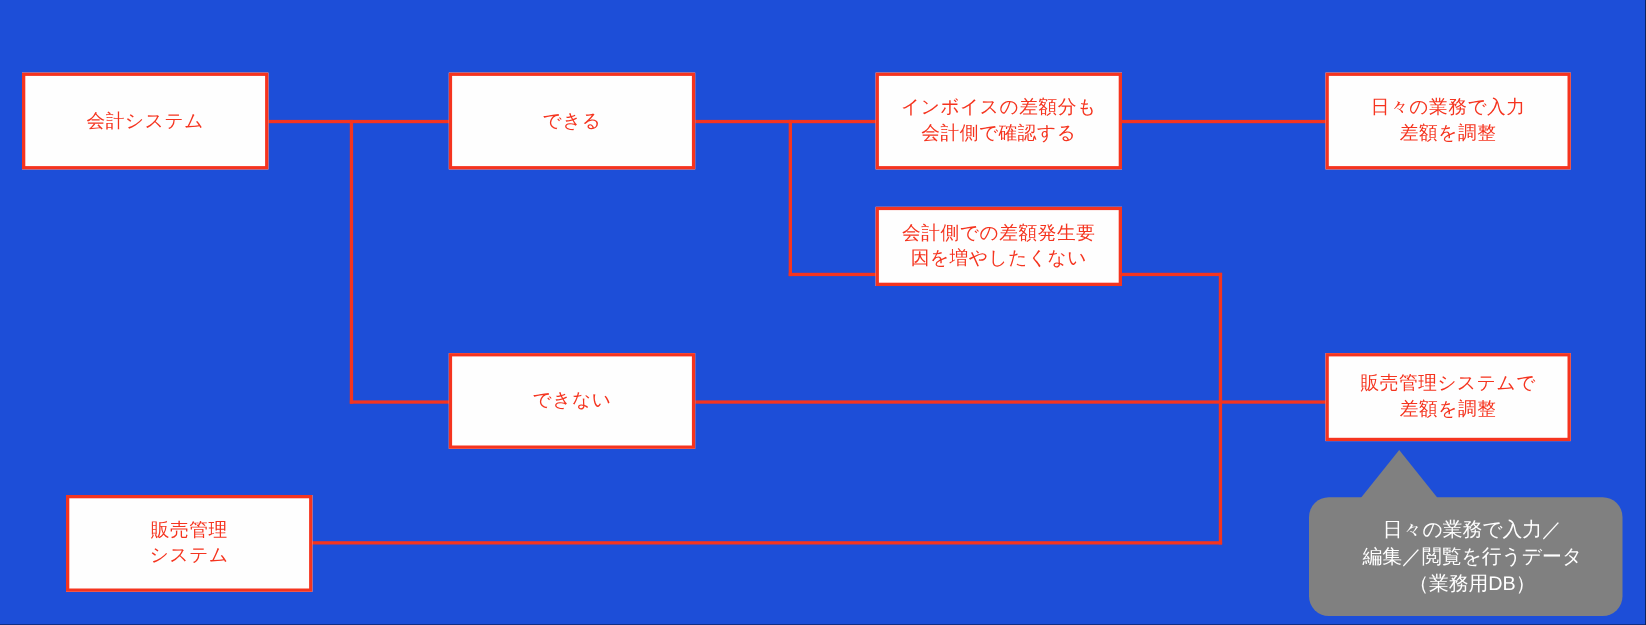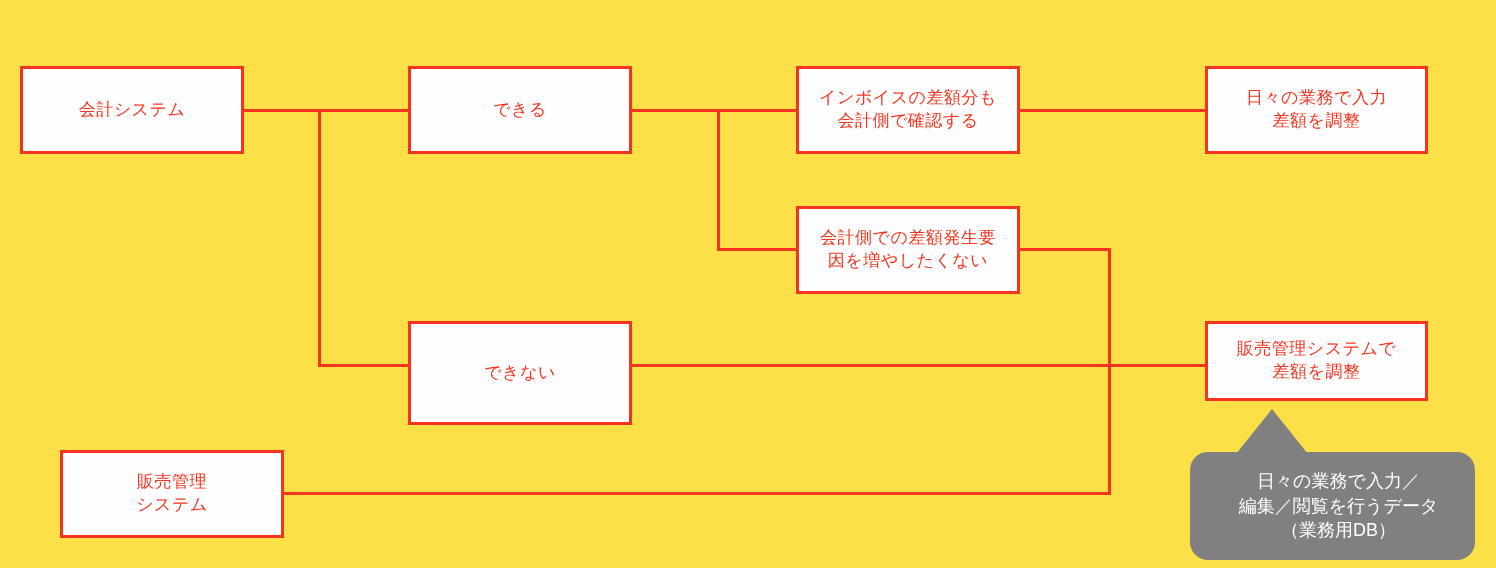--- a/index.html
+++ b/index.html
@@ -4,21 +4,21 @@
 <style>
   html, body {
     margin: 0;
     padding: 0;
     background: #000000;
   }
   #canvas {
     position: relative;
     width: 1496px;
     height: 568px;
-    background: #fde047;
+    background: #1d4ed8;
     overflow: hidden;
     font-family: "Liberation Sans", "DejaVu Sans", sans-serif;
   }
   .node {
     position: absolute;
     box-sizing: border-box;
     background: #FEFEFE;
     border: 3px solid #F5341F;
     color: #F5341F;
     display: flex;
@@ -84,24 +84,24 @@
   <div class="node" style="left:20px; top:66px; width:224px; height:88px;">会計システム</div>
 
   <div class="node" style="left:408px; top:66px; width:224px; height:88px;">できる</div>
 
   <div class="node" style="left:796px; top:66px; width:224px; height:88px;">インボイスの差額分も
 会計側で確認する</div>
 
   <div class="node" style="left:1205px; top:66px; width:223px; height:88px;">日々の業務で入力
 差額を調整</div>
 
-  <div class="node" style="left:796px; top:206px; width:224px; height:88px;">会計側での差額発生要
+  <div class="node" style="left:796px; top:188px; width:224px; height:72px;">会計側での差額発生要
 因を増やしたくない</div>
 
-  <div class="node" style="left:408px; top:321px; width:224px; height:104px;">できない</div>
+  <div class="node" style="left:408px; top:321px; width:224px; height:87px;">できない</div>
 
   <div class="node" style="left:1205px; top:321px; width:223px; height:80px;">販売管理システムで
 差額を調整</div>
 
   <div class="node" style="left:20px; top:450px; width:224px; height:88px;margin-left:40px;">販売管理
 システム</div>
 
   <div class="callout-tail" style="left:1236px; top:409px;"></div>
   <div class="callout" style="left:1190px; top:452px; width:285px; height:108px;padding-left:12px;">日々の業務で入力／
 編集／閲覧を行うデータ

